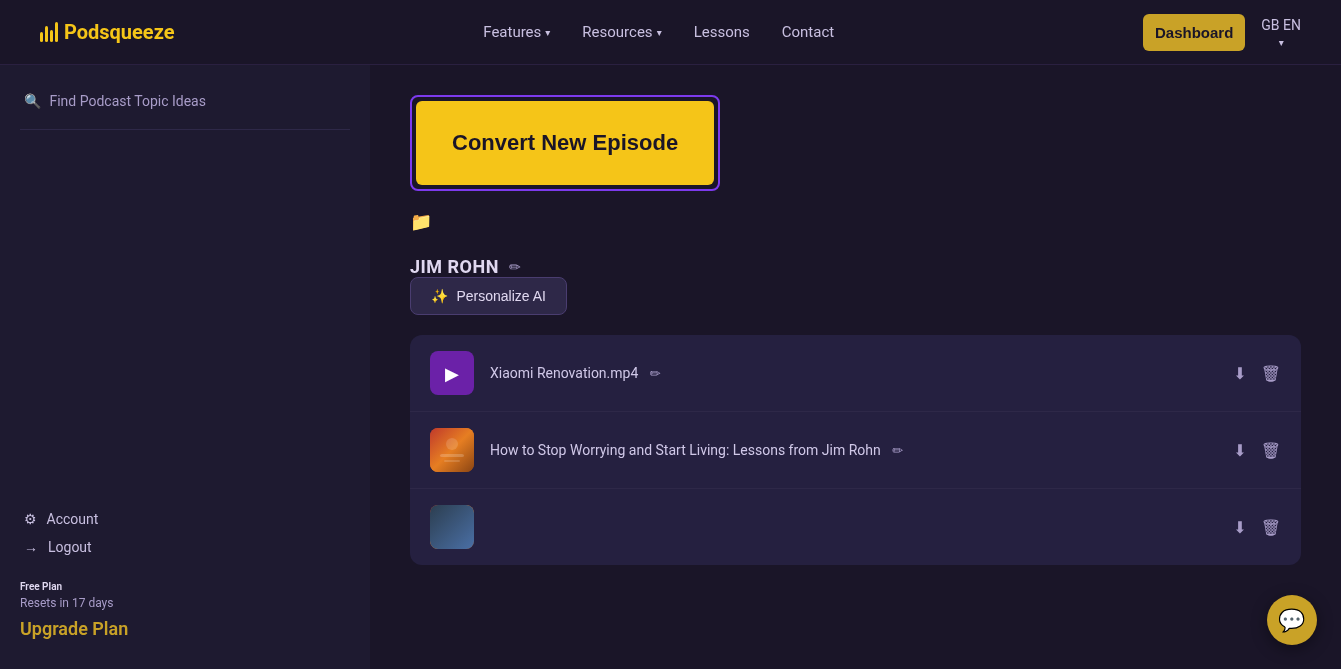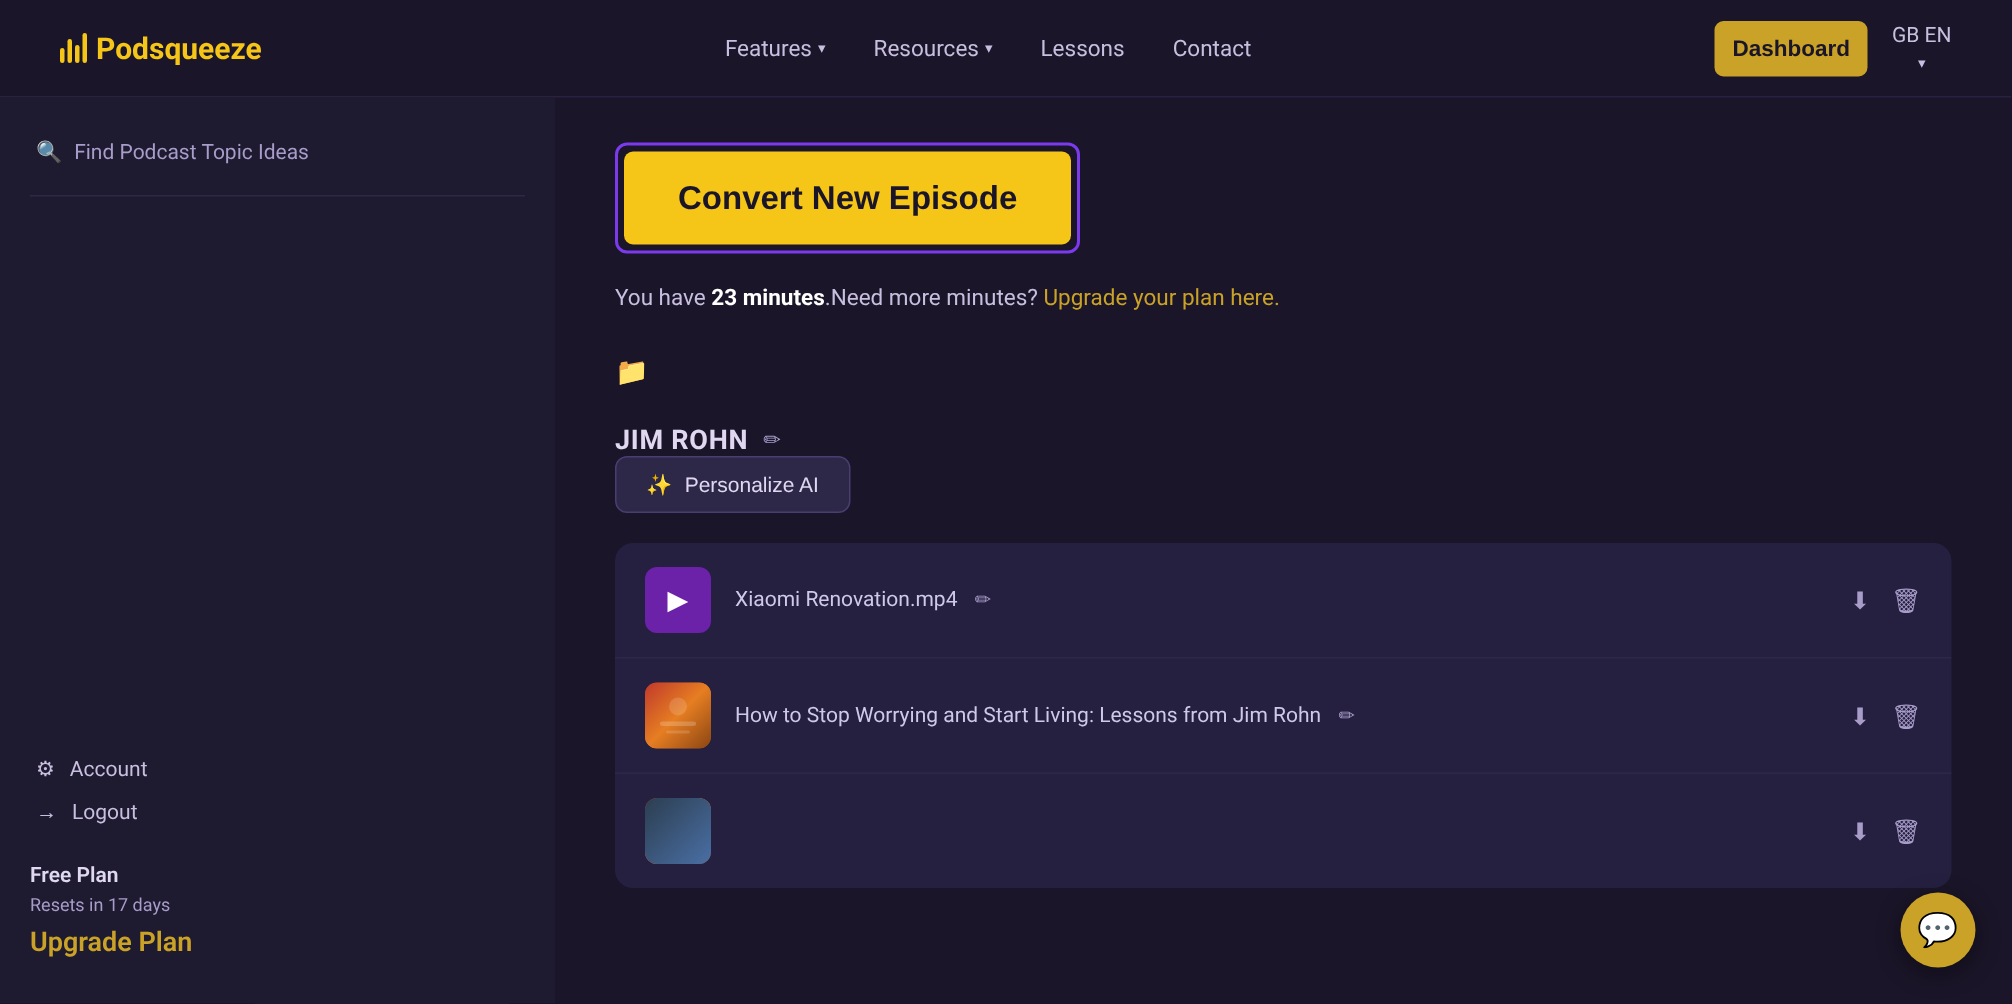--- a/index.html
+++ b/index.html
@@ -138,21 +138,21 @@
       gap: 10px;
       color: #c8bfe0;
       cursor: pointer;
       font-size: 14px;
       padding: 6px 4px;
     }
     .plan-section {
       margin-top: 20px;
     }
     .plan-name {
-      font-size: 14px;
+      font-size: 10px;
       font-weight: 600;
       color: #e0d8f0;
       margin-bottom: 4px;
     }
     .plan-resets {
       font-size: 12px;
       color: #a89cc8;
       margin-bottom: 8px;
     }
     .upgrade-link {
@@ -174,21 +174,21 @@
       display: inline-block;
       border: 2px solid #7c3aed;
       border-radius: 8px;
       padding: 4px;
       margin-bottom: 20px;
     }
     .convert-btn {
       background: #f5c518;
       color: #1a1528;
       border: none;
-      padding: 18px 36px;
+      padding: 29px 36px;
       border-radius: 6px;
       font-size: 22px;
       font-weight: 700;
       cursor: pointer;
       display: block;
     }
 
     
     .minutes-info {
       font-size: 15px;
@@ -400,23 +400,20 @@
   </aside>
 
   <main class="content">
 
     
     <div class="convert-btn-wrapper">
       <button class="convert-btn">Convert New Episode</button>
     </div>
 
     
-    <p class="minutes-info">
-      <span>You have </span><strong>23 minutes</strong><span>.Need more minutes? </span><a>Upgrade your plan here.</a>
-    </p>
 
     
     <div class="section-title">
       <span class="folder-icon">📁</span>
     </div>
 
     
     <div class="podcast-name-row">
       <span class="podcast-name">JIM ROHN</span>
       <span class="edit-icon-sm">✏</span>

